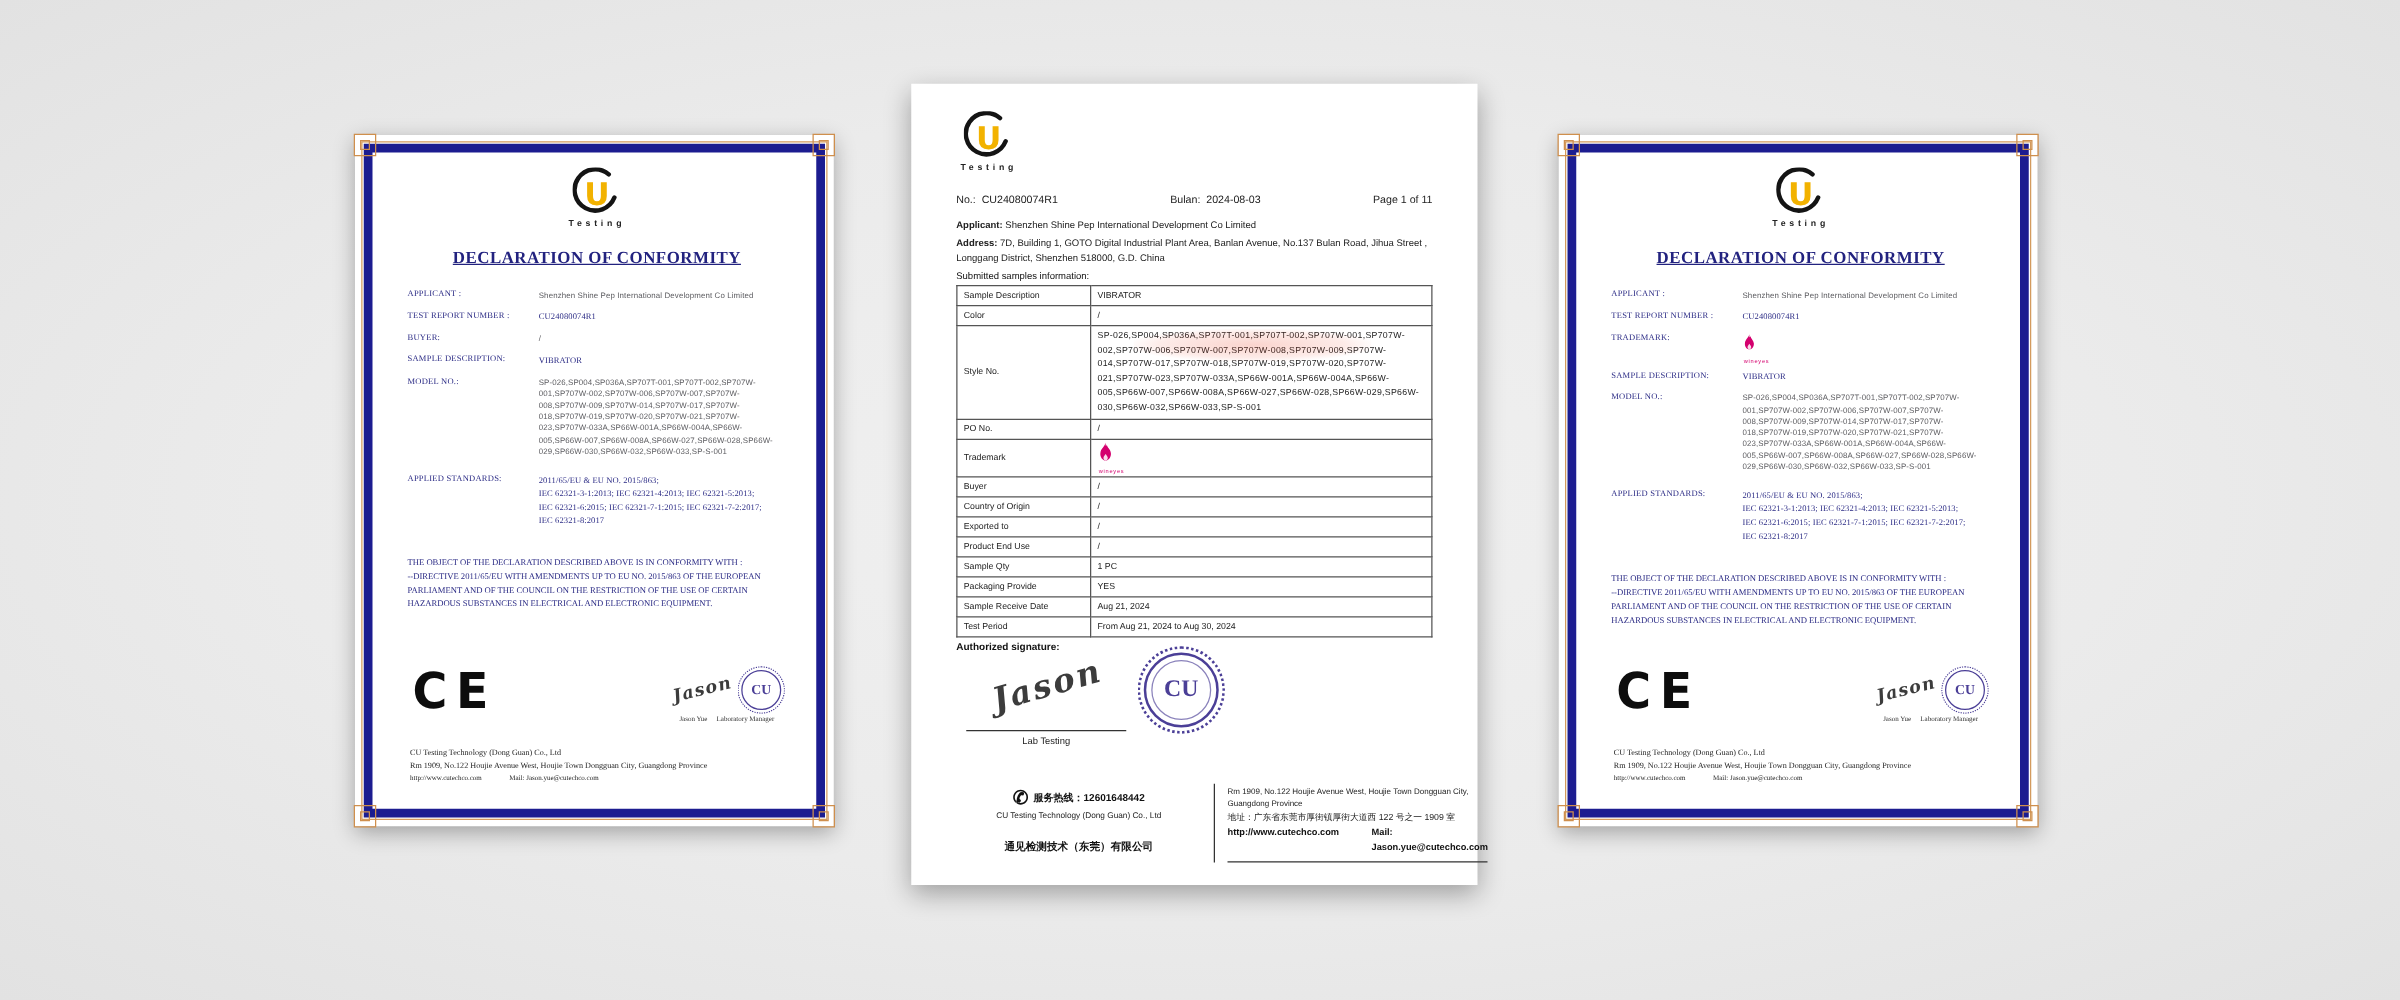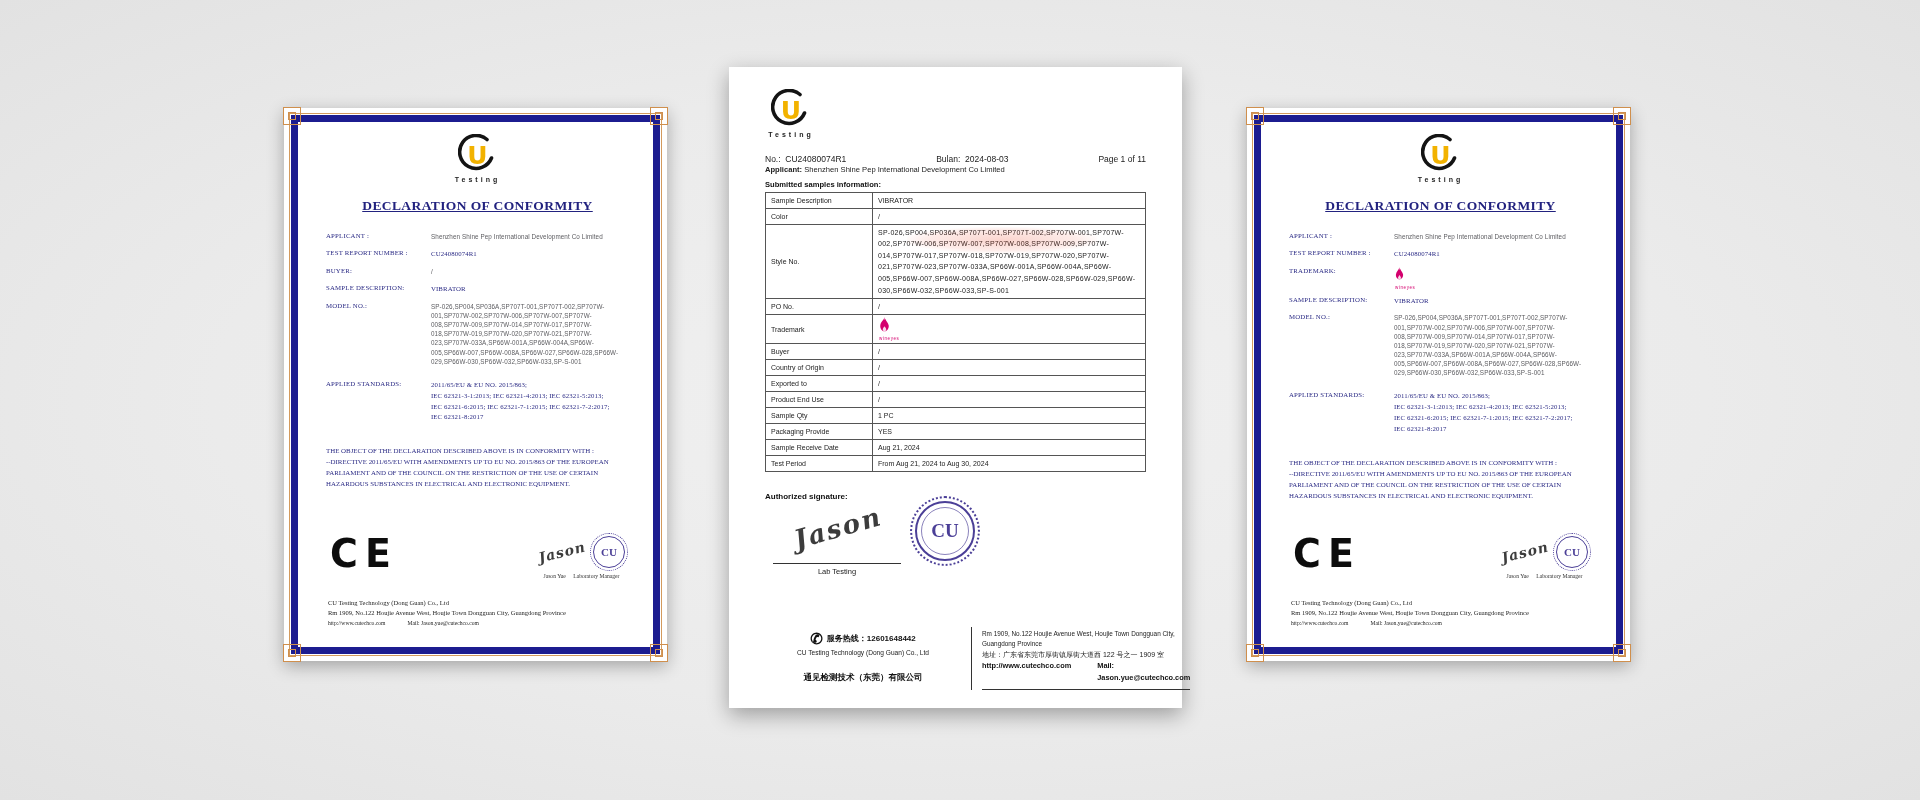--- a/index.html
+++ b/index.html
@@ -57,35 +57,35 @@
   .sig-names{margin-top:5px;font-size:5.6px;color:#333;font-family:"Liberation Serif",serif;}
   .sig-names span{margin:0 3px;}
   .cert-footer{position:absolute;left:2px;right:0;bottom:10px;font-size:6.5px;color:#1e1e1e;line-height:1.5;}
   .cert-footer .f-web{font-size:5.6px;display:flex;gap:22px;margin-top:1px;}
 
   
   .rp-pad{position:absolute;left:36px;right:36px;top:22px;bottom:20px;}
   .rp-logo{width:52px;}
   .rp-title{text-align:center;font-size:21px;font-weight:bold;letter-spacing:2.5px;color:#111;margin-top:4px;}
   .rp-meta{display:flex;justify-content:space-between;margin-top:16px;font-size:8.5px;color:#222;}
-  .rp-line{font-size:7.6px;color:#222;line-height:1.55;}
+  .rp-line{margin-top:10px;font-size:7.6px;color:#222;line-height:1.55;}
   .rp-line .b{font-weight:bold;}
-  .rp-sub{margin-top:4px;font-size:7.6px;font-weight:bold;color:#111;}
+  .rp-sub{margin-top:4px;font-size:7.6px;font-weight:normal;color:#111;}
   table.rp-table{width:100%;border-collapse:collapse;margin-top:3px;font-size:7px;table-layout:fixed;}
   .rp-table td{border:1px solid #555;padding:2px 5px;color:#222;vertical-align:middle;}
   .rp-table td.tl{width:96px;}
   .rp-table tr.thin td{height:11px;}
   .rp-table td.style-cell{line-height:1.65;letter-spacing:.25px;position:relative;}
   .red-stamp{position:absolute;left:34px;top:2px;width:190px;height:26px;
     background:radial-gradient(ellipse at center,rgba(235,60,30,.22) 0%,rgba(235,60,30,.10) 55%,transparent 75%);
     pointer-events:none;}
   .tm-cell{text-align:left;padding:4px 5px 3px 14px;}
   .flame{display:block;width:13px;}
   .tm-text{display:block;font-size:4.5px;color:#d4006e;letter-spacing:.6px;margin-top:1px;margin-left:1px;}
-  .rp-auth{margin-top:20px;font-size:8px;font-weight:bold;color:#111;}
+  .rp-auth{margin-top:3px;font-size:8px;font-weight:bold;color:#111;}
   .rp-sigzone{position:relative;height:84px;}
   .rp-sig-script{position:absolute;left:28px;top:12px;font-family:"DejaVu Serif",serif;font-style:italic;font-weight:bold;
     font-size:26px;color:#3c3c3c;transform:rotate(-16deg);letter-spacing:2px;}
   .rp-sigline{position:absolute;left:8px;top:62px;width:128px;border-top:1px solid #333;}
   .rp-sigrole{position:absolute;left:8px;top:66px;width:128px;text-align:center;font-size:7.5px;color:#222;}
   .stamp-lg{position:absolute;left:150px;top:0;width:56px;height:56px;border:2px solid #4b3f97;border-radius:50%;
     display:flex;align-items:center;justify-content:center;color:#4b3f97;font-family:"Liberation Serif",serif;
     font-weight:bold;font-size:19px;background:rgba(255,255,255,.5);}
   .stamp-lg::before{content:"";position:absolute;inset:-7px;border:2.5px dotted #4b3f97;border-radius:50%;}
   .stamp-lg::after{content:"";position:absolute;inset:4px;border:1px solid #4b3f97;border-radius:50%;opacity:.65;}
@@ -191,20 +191,23 @@
       <div class="culogo-sub">Testing</div>
     </div>
     <div class="rp-meta">
       <span><span>No.:</span>&nbsp;&nbsp;<span>CU24080074R1</span></span>
       <span><span>Bulan:</span>&nbsp;&nbsp;<span>2024-08-03</span></span>
       <span>Page 1 of 11</span>
     </div>
     <div class="rp-line">
       <span class="b">Applicant:</span> <span>Shenzhen Shine Pep International Development Co Limited</span>
     </div>
+    <div class="rp-line" style="margin-top:3px;">
+      <span class="b">Address:</span> <span>7D, Building 1, GOTO Digital Industrial Plant Area, Banlan Avenue, No.137 Bulan Road, Jihua Street , Longgang District, Shenzhen 518000, G.D. China</span>
+    </div>
     <div class="rp-sub">Submitted samples information:</div>
     <table class="rp-table">
       <tbody>
         <tr class="thin">
             <td class="tl">Sample Description</td>
             <td>VIBRATOR</td>
           </tr>
         <tr class="thin">
             <td class="tl">Color</td>
             <td>/</td>

